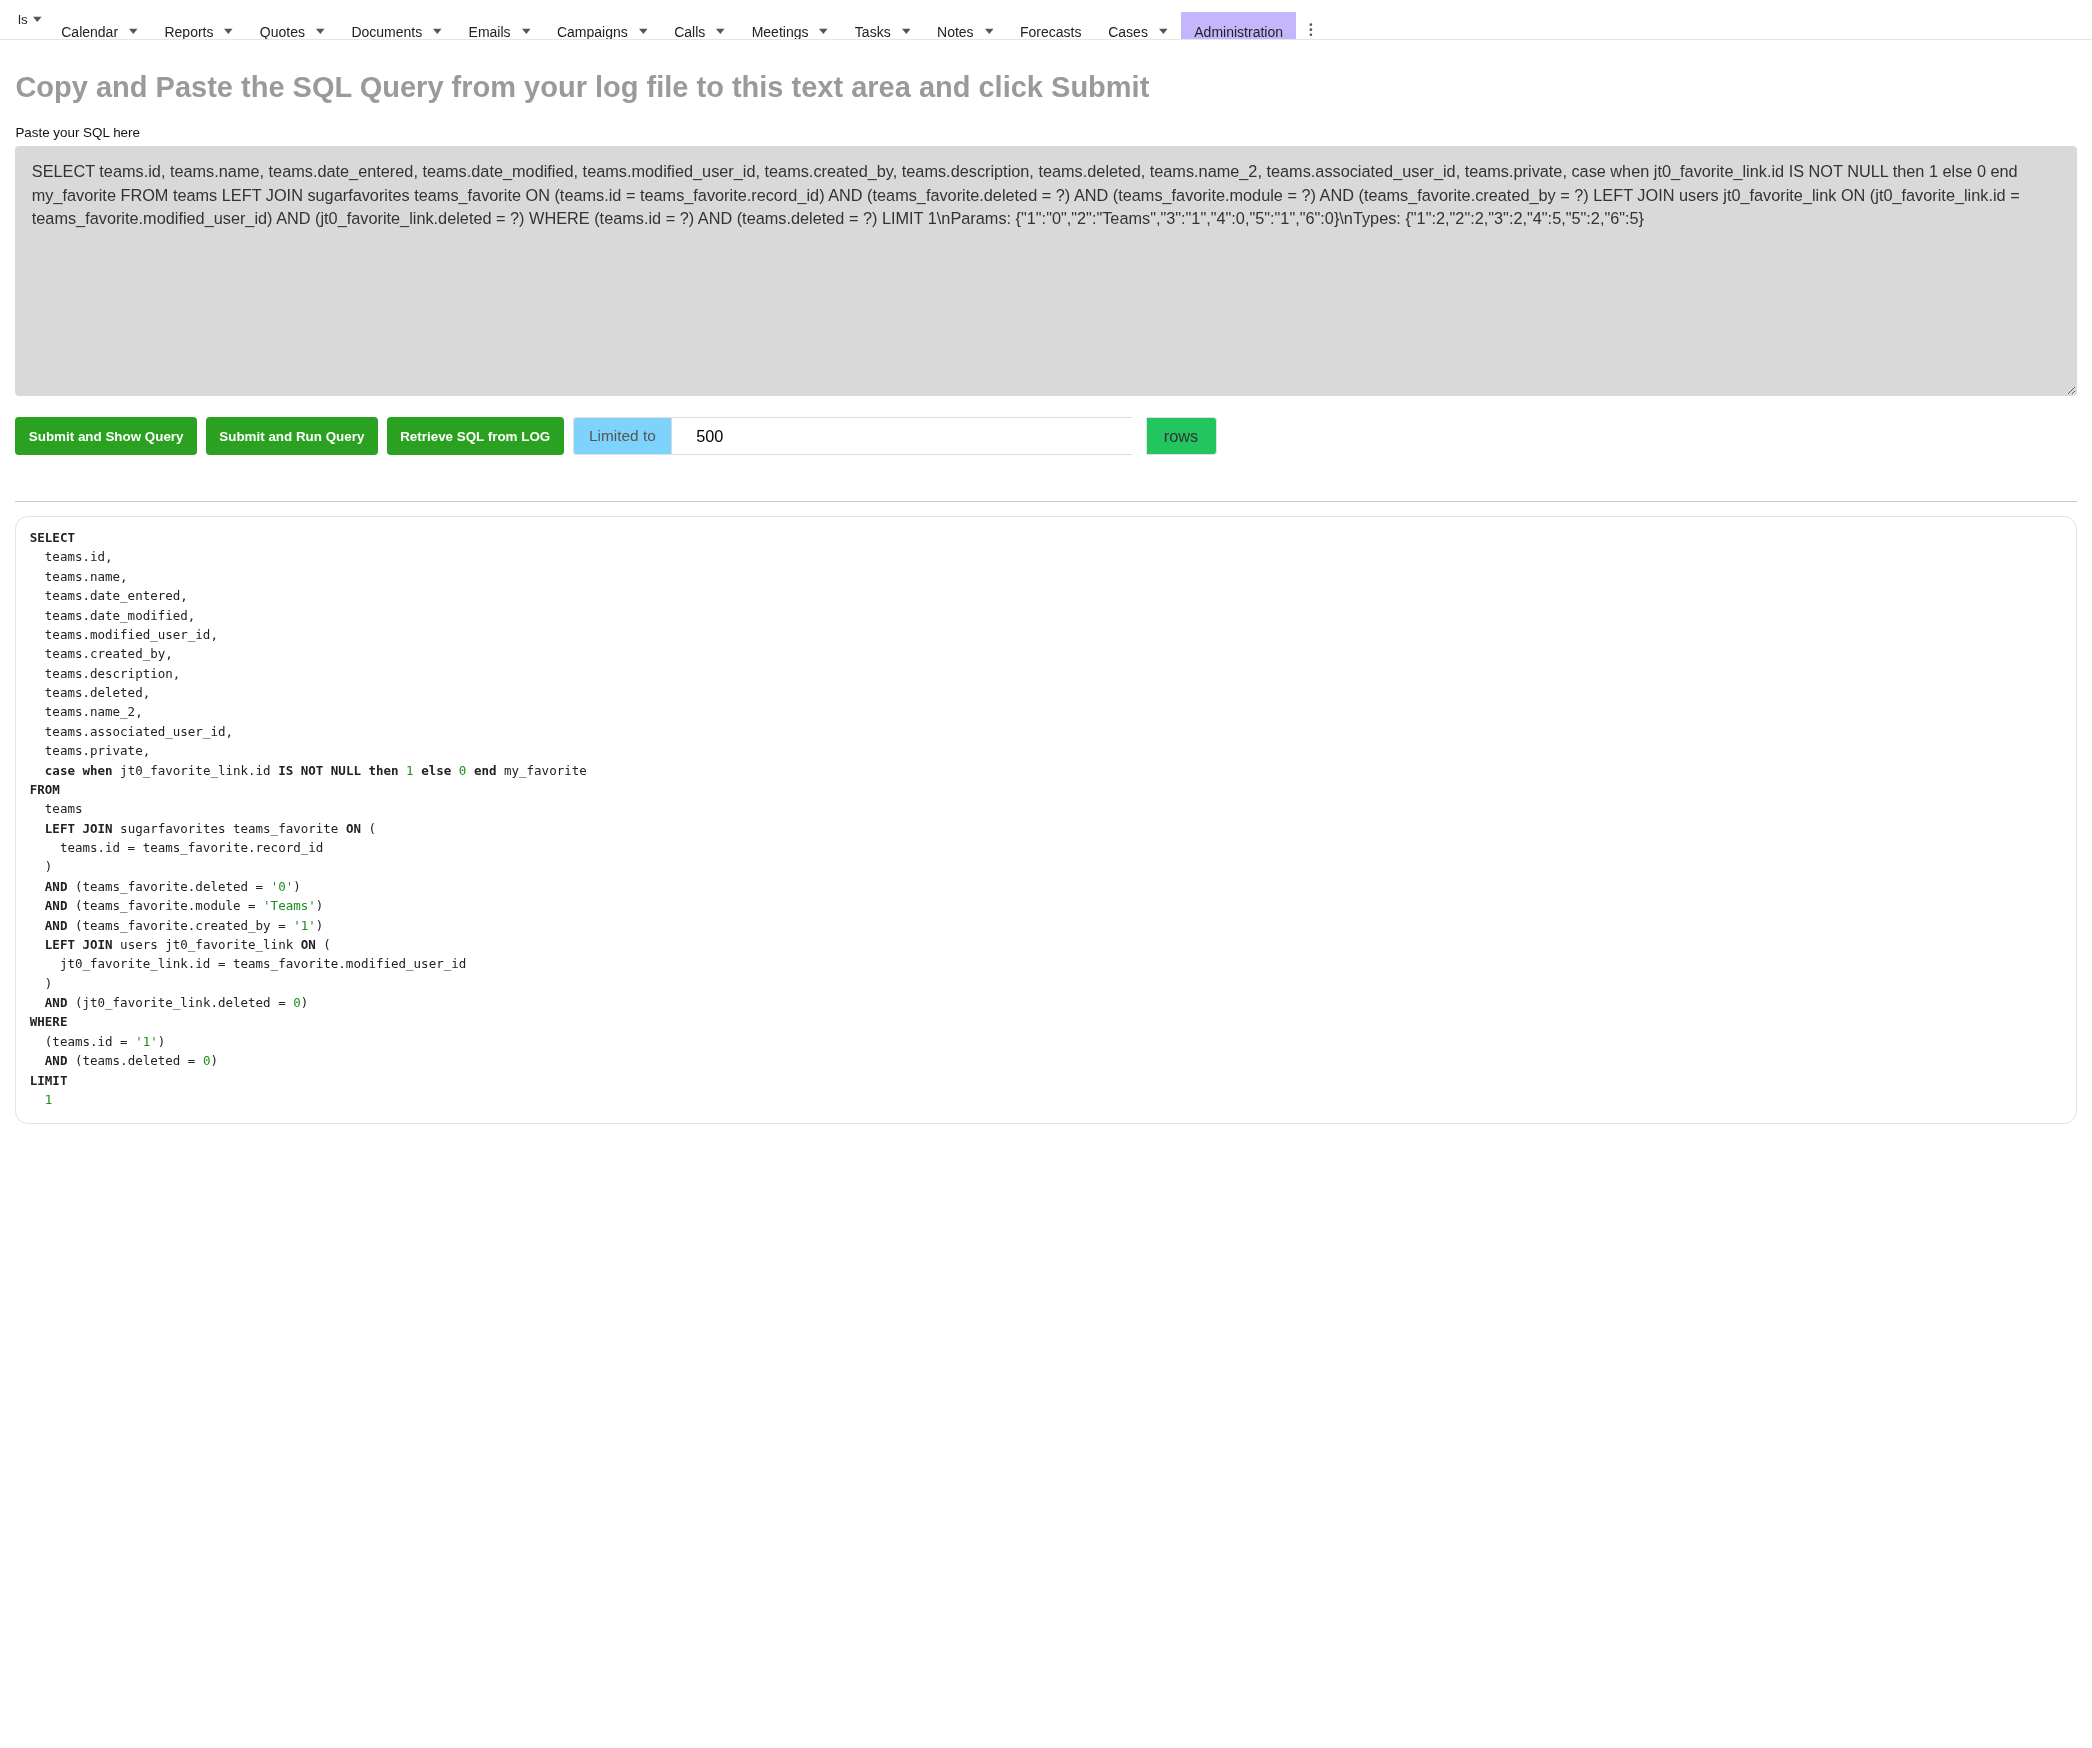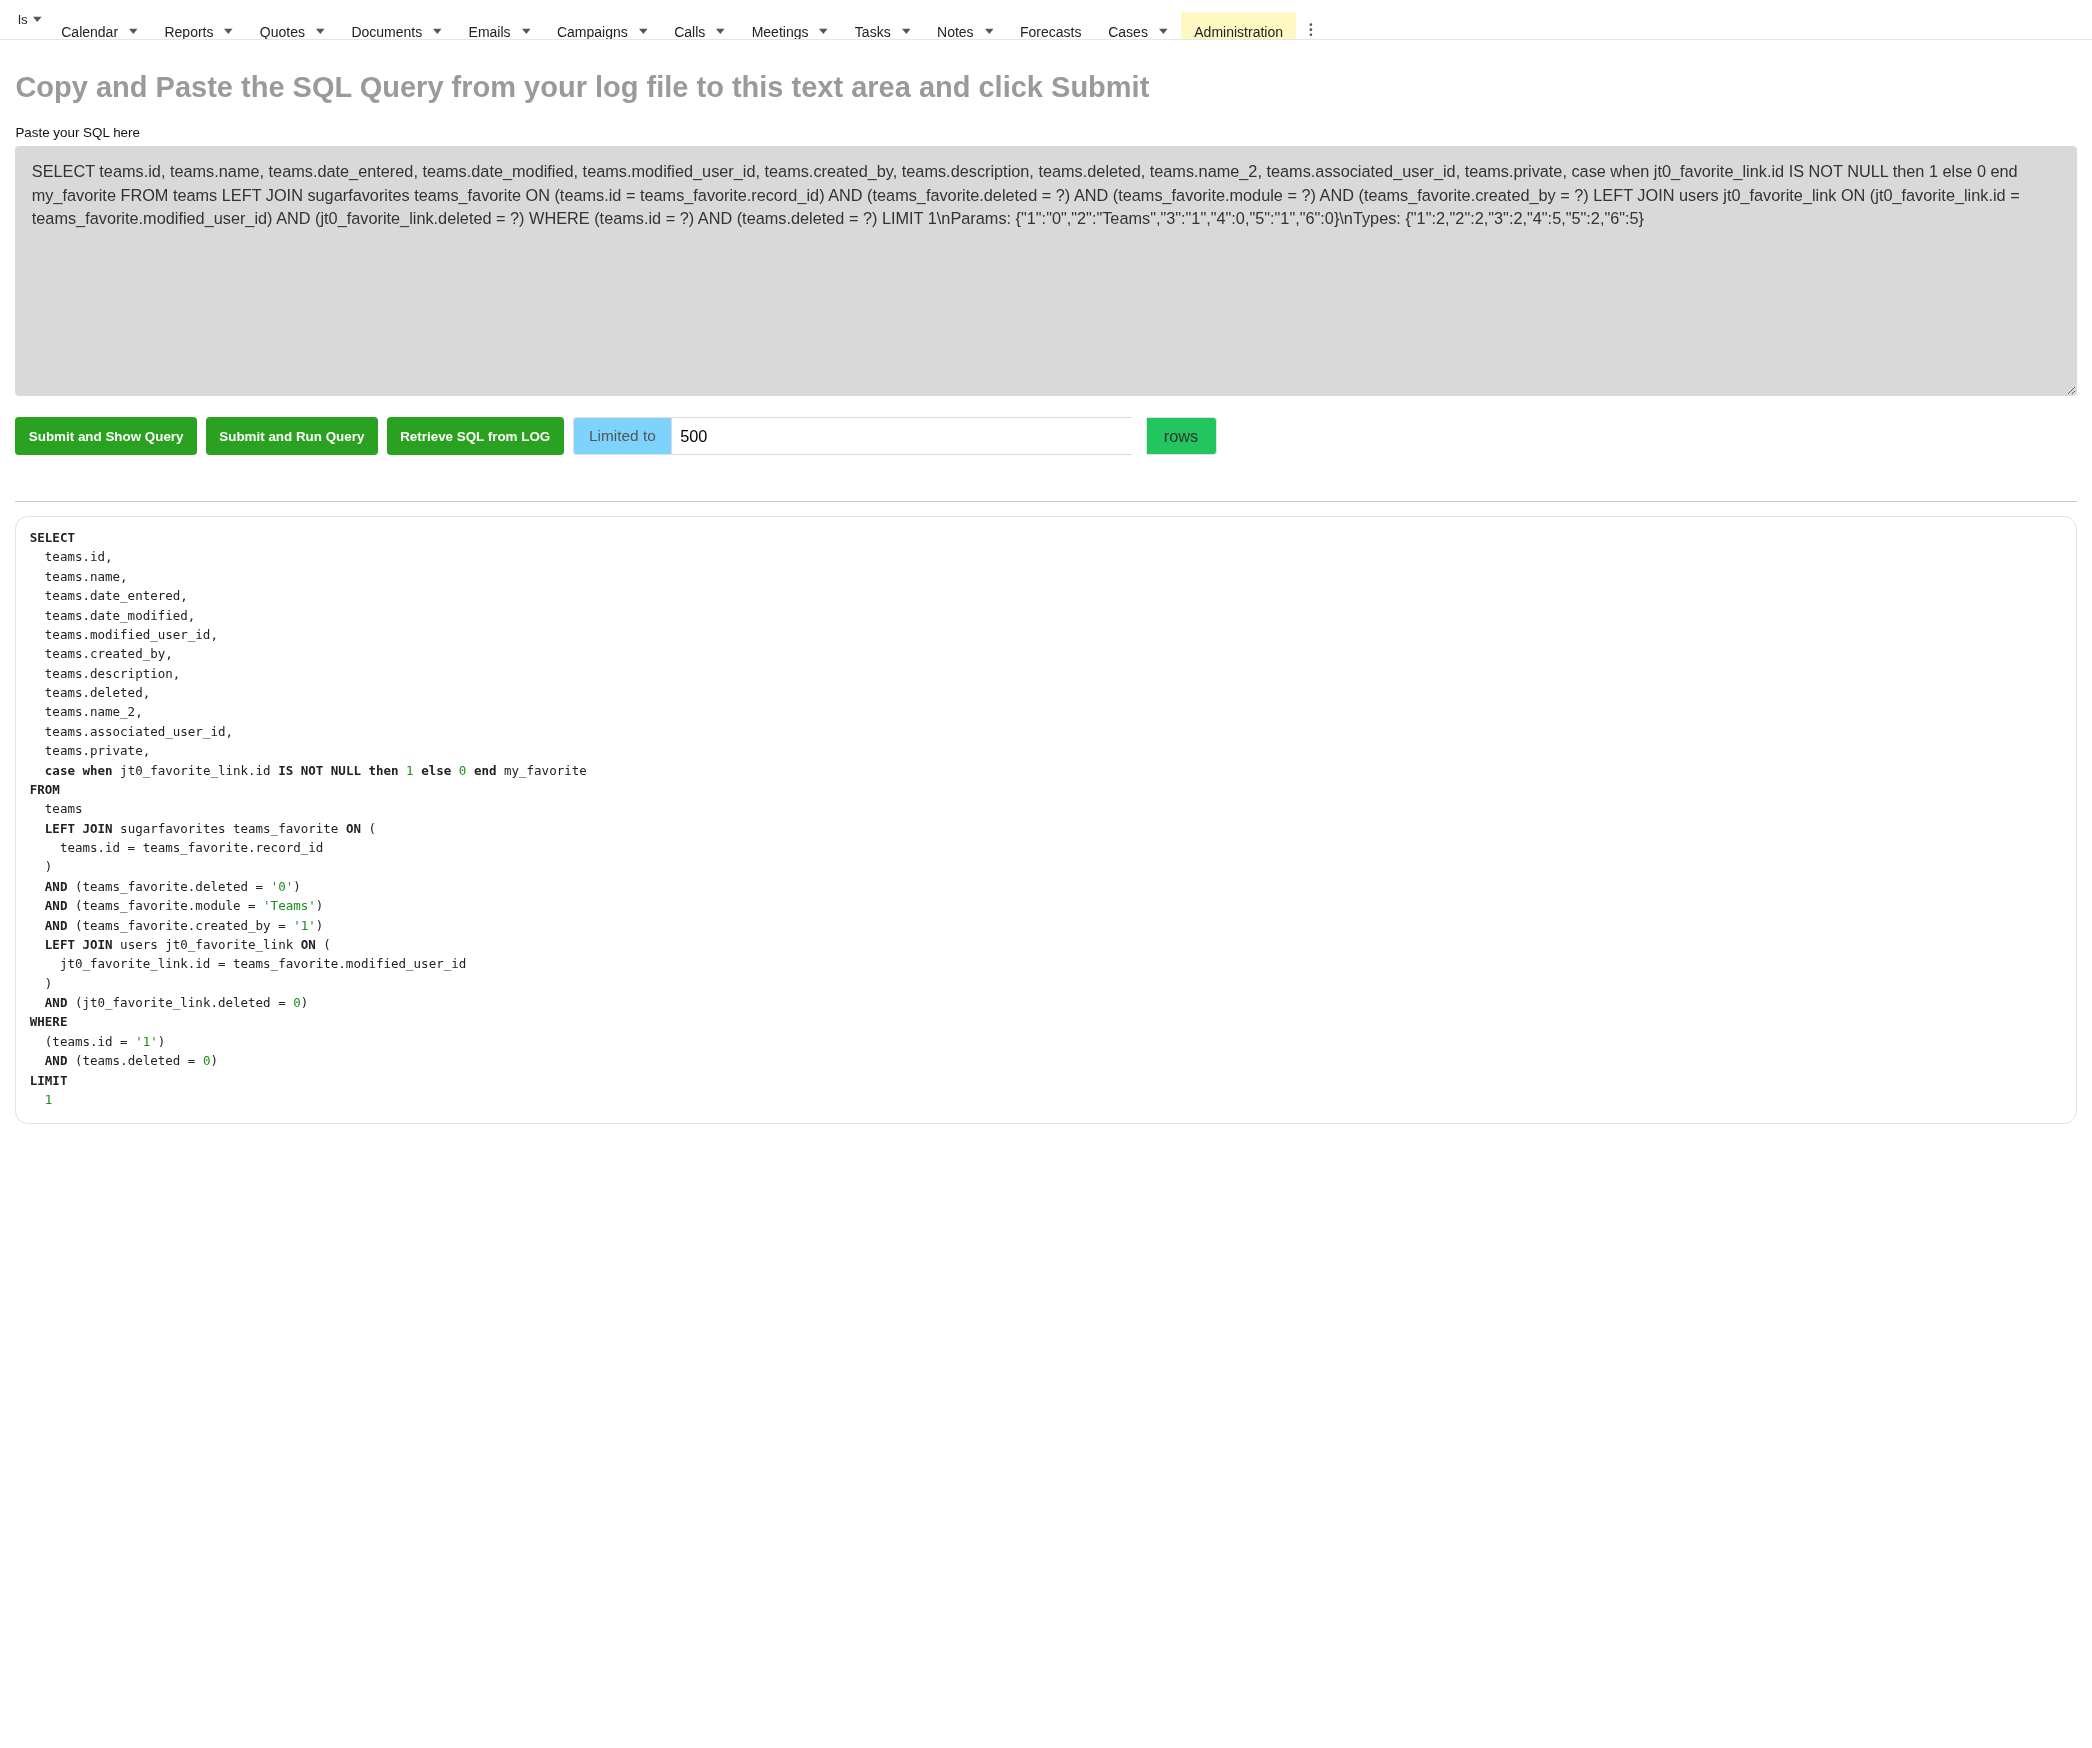--- a/index.html
+++ b/index.html
@@ -27,21 +27,21 @@
     align-items: center;
     height: 100%;
     padding: 0 13.4px;
     font-size: 14px;
     color: #222;
     cursor: pointer;
     gap: 11px;
     margin-top: 24px;
   }
   .topnav .nav-item.active {
-    background: #fef9c3;
+    background: #c4b5fd;
   }
   .topnav .nav-item .caret {
     display: inline-flex;
   }
   .topnav .more {
     width: 29px;
     padding: 0;
     justify-content: center;
   }
   .caret svg { width: 8.6px; height: 8.6px; fill: #555; }
@@ -120,21 +120,21 @@
   }
   .limit-group .addon-label {
     border-radius: 3.8px 0 0 3.8px;
     border-right: none;
   }
   .limit-group input[type=number] {
     width: 461px;
     border: 1px solid #d9dadc;
     border-left: 1px solid #d9dadc;
     border-right: none;
-    padding: 0 8px;
+    padding: 0 24px;
     font-size: 16.3px;
     border-radius: 0;
     outline: none;
   }
   .limit-group .addon-rows {
     background: #22c55e;
     border: 1px solid #e0e1e3;
     border-radius: 0 3.8px 3.8px 0;
     display: inline-flex;
     align-items: center;

